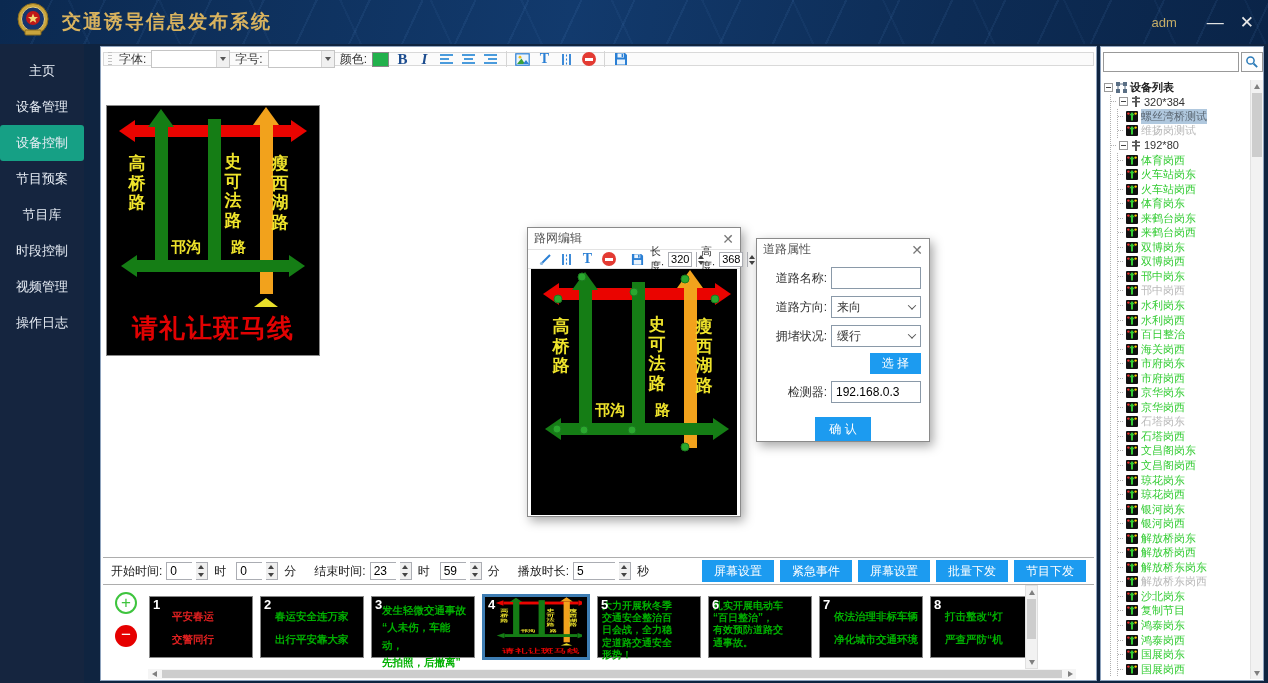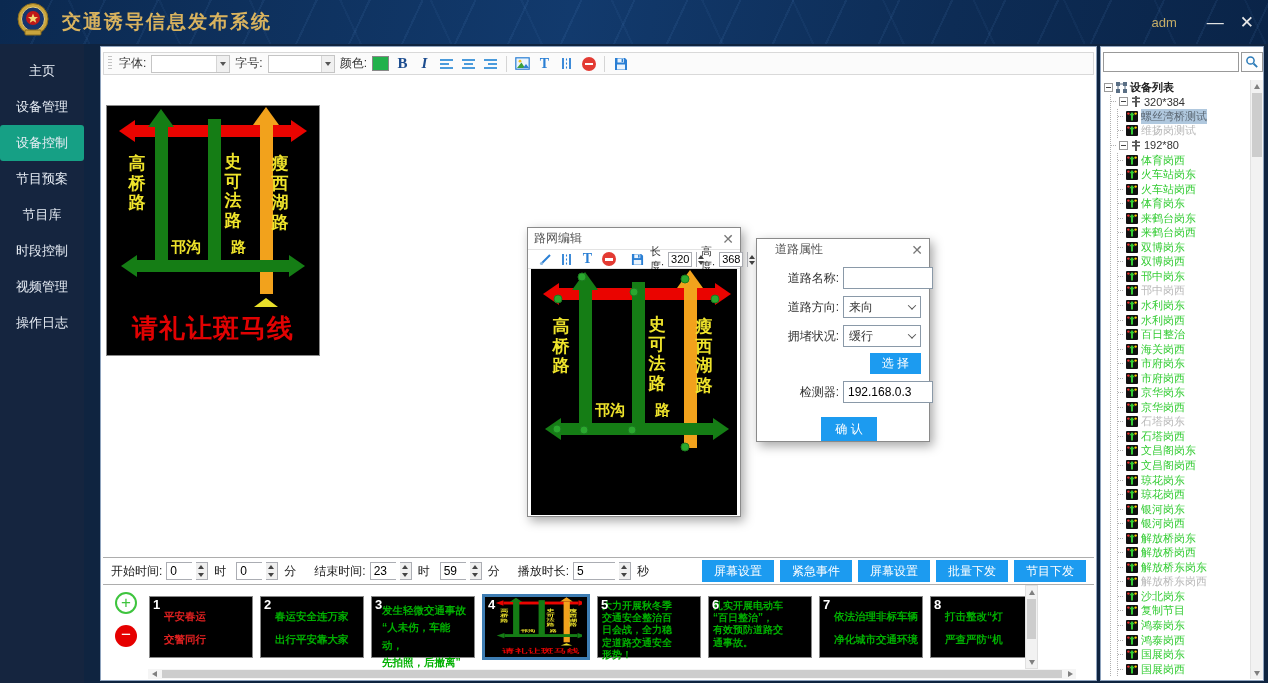--- a/index.html
+++ b/index.html
@@ -23,21 +23,21 @@
   
   #side { position:absolute; left:0; top:44px; width:84px; height:639px; background:#15253f; }
   #side ul { list-style:none; padding-top:9px; }
   #side li { height:36px; line-height:36px; text-align:center; color:#e7edf5; font-size:13px; cursor:default; }
   #side li.active { background:#16a085; border-radius:3px; }
 
   
   #main { position:absolute; left:100px; top:46px; width:997px; height:635px; background:#fff; border:1px solid #8fa3bd; }
 
   
-  .tb { position:absolute; left:2px; right:2px; top:5px; height:23px; background:#fbfbfb; border:1px solid #d9d9d9;
+  .tb { position:absolute; left:2px; right:2px; top:5px; height:14px; background:#fbfbfb; border:1px solid #d9d9d9;
     display:flex; align-items:center; gap:5px; padding:0 4px; font-size:12px; color:#333; }
   .grip { width:4px; height:15px; background:repeating-linear-gradient(to bottom,#c3c3c3 0 1px,transparent 1px 3px); margin-right:2px;}
   .combo { display:flex; align-items:center; border:1px solid #c5c5c5; background:#fff; height:18px; }
   .combo .box { width:64px; height:100%; }
   .combo .drop { width:13px; height:100%; background:#f0f0f0; border-left:1px solid #d5d5d5; display:flex; align-items:center; justify-content:center;}
   .caret { width:0; height:0; border-left:3px solid transparent; border-right:3px solid transparent; border-top:4px solid #555; }
   .swatch { width:17px; height:15px; background:#22b14c; border:1px solid #888; }
   .tbtn { min-width:17px; height:17px; display:flex; align-items:center; justify-content:center; cursor:default; }
   .bold-g { font-family:"Liberation Serif",serif; font-weight:bold; color:#1d4d8f; font-size:15px; }
   .ital-g { font-family:"Liberation Serif",serif; font-style:italic; font-weight:bold; color:#1d4d8f; font-size:15px; }
@@ -91,21 +91,21 @@
   .dlg-x { margin-left:auto; color:#777; font-size:14px; line-height:1; cursor:default; }
   #dlgEditor { left:424px; top:152px; width:214px; height:290px; }
   .etb { height:20px; border-top:1px solid #e3e3e3; border-bottom:1px solid #e3e3e3; display:flex; align-items:center; gap:4px; padding:0 3px; font-size:11px; color:#333; }
   .etb input { width:24px; height:15px; border:1px solid #abadb3; font-size:11px; padding:0 2px; }
   .spin { display:inline-flex; flex-direction:column; width:12px; height:15px; border:1px solid #abadb3; border-left:0; background:#f0f0f0; }
   .spin i { flex:1; position:relative; }
   .spin i.up::after { content:""; position:absolute; left:2px; top:2px; border-left:3px solid transparent; border-right:3px solid transparent; border-bottom:4px solid #444; }
   .spin i.dn::after { content:""; position:absolute; left:2px; top:2px; border-left:3px solid transparent; border-right:3px solid transparent; border-top:4px solid #444; }
   #dlgEditor .canvas-wrap { margin:0 3px; }
 
-  #dlgProps { left:653px; top:163px; width:174px; height:204px;padding-left:12px; }
+  #dlgProps { left:653px; top:163px; width:174px; height:204px; }
   .prow { display:flex; align-items:center; margin:7px 8px 0 8px; font-size:12px; color:#333; }
   .prow label { width:62px; text-align:right; margin-right:4px; flex:none; }
   .pin { flex:1; height:22px; border:1px solid #8a99a8; background:#fff; font-size:12px; padding:0 4px; width:90px; }
   .sel { flex:1; height:22px; border:1px solid #8a99a8; background:#fff; display:flex; align-items:center; padding:0 5px; }
   .sel .chev { margin-left:auto; width:6px; height:6px; border-right:1.5px solid #555; border-bottom:1.5px solid #555; transform:rotate(45deg) translate(-1px,-1px); }
   .bluebtn { background:#1c9bf0; color:#fff; border:none; font-size:12px; height:21px; padding:0 12px; cursor:default; }
   .props-sel-row { display:flex; justify-content:flex-end; margin:6px 8px 0 0; }
   .props-ok-row { display:flex; justify-content:center; margin-top:14px; }
   .props-ok-row .bluebtn { height:24px; padding:0 14px; }
 
@@ -122,21 +122,21 @@
 
   
   #thumbs { position:absolute; left:2px; right:2px; bottom:11px; height:84px; background:#fff; display:flex; }
   .pm-col { width:46px; display:flex; flex-direction:column; align-items:center; padding-top:7px; gap:11px; }
   .plus { width:22px; height:22px; border-radius:50%; border:2px solid #3ec43e; color:#3ec43e; font-size:17px; line-height:18px; text-align:center; background:#fff; }
   .minus { width:22px; height:22px; border-radius:50%; background:#e60000; color:#fff; font-size:17px; line-height:20px; text-align:center; }
   .strip { display:flex; align-items:center; gap:7px; overflow:hidden; width:876px; }
   .thumb { position:relative; width:104px; height:62px; background:#000; border:1px solid #888; flex:none; }
   .thumb .no { position:absolute; top:0px; left:3px; color:#fff; font-size:13px; font-weight:bold; z-index:3; }
   .thumb .txt { position:absolute; inset:0; padding:3px 3px 0 10px; font-size:10.5px; font-weight:bold; white-space:pre-line; }
-  .thumb .txt.red { color:#e02020; } .thumb .txt.green { color:#00b000; }
+  .thumb .txt.red { color:#e02020;margin-left:8px; } .thumb .txt.green { color:#00b000; }
   .thumb .txt.sparse { line-height:2.2; padding-top:8px; padding-left:14px; }
   .thumb .txt.mid { line-height:1.65; padding-top:5px; }
   .thumb .txt.dense { line-height:1.22; font-size:10px; padding-left:4px; }
   .thumb.sel { width:108px; height:66px; border:3px solid #3e7db3; }
   .mini-wrap { width:102px; height:60px; overflow:hidden; }
   .mini-wrap .sign { transform:scale(.481,.241); transform-origin:0 0; }
 
   
   .vsb { width:13px; background:#f2f2f2; border:1px solid #e0e0e0; position:relative; flex:none; }
   .vsb .sarr { position:absolute; left:0; right:0; height:12px; display:flex; align-items:center; justify-content:center; }

